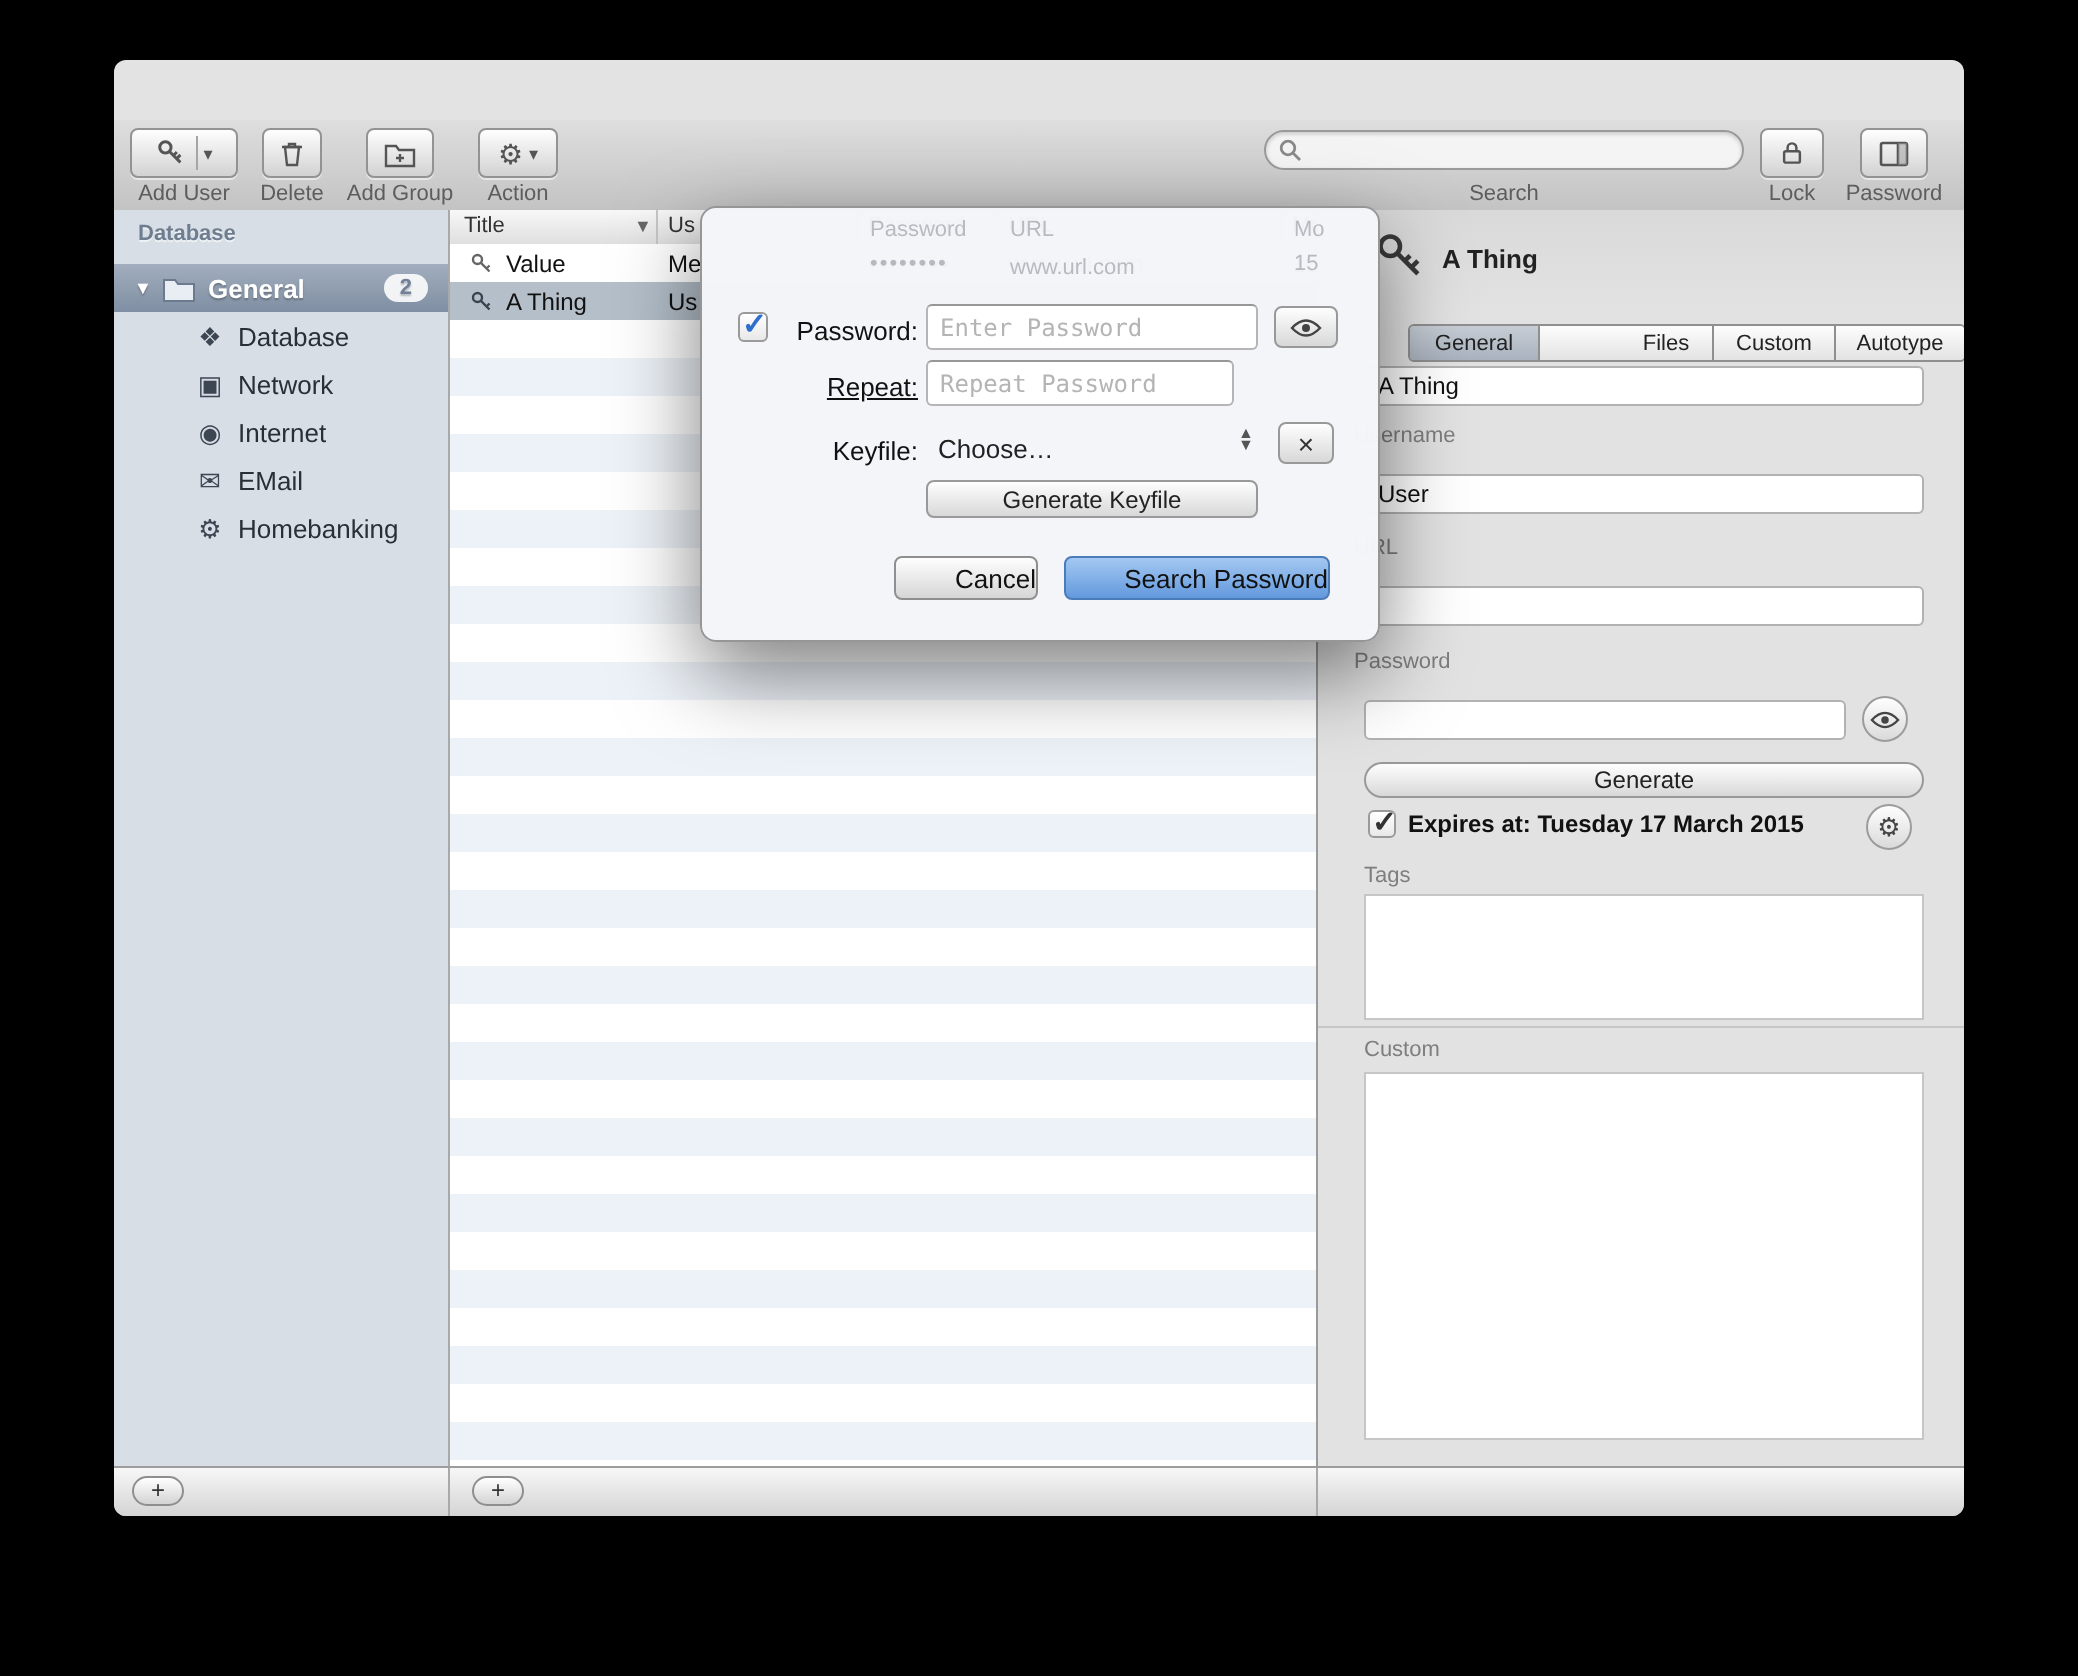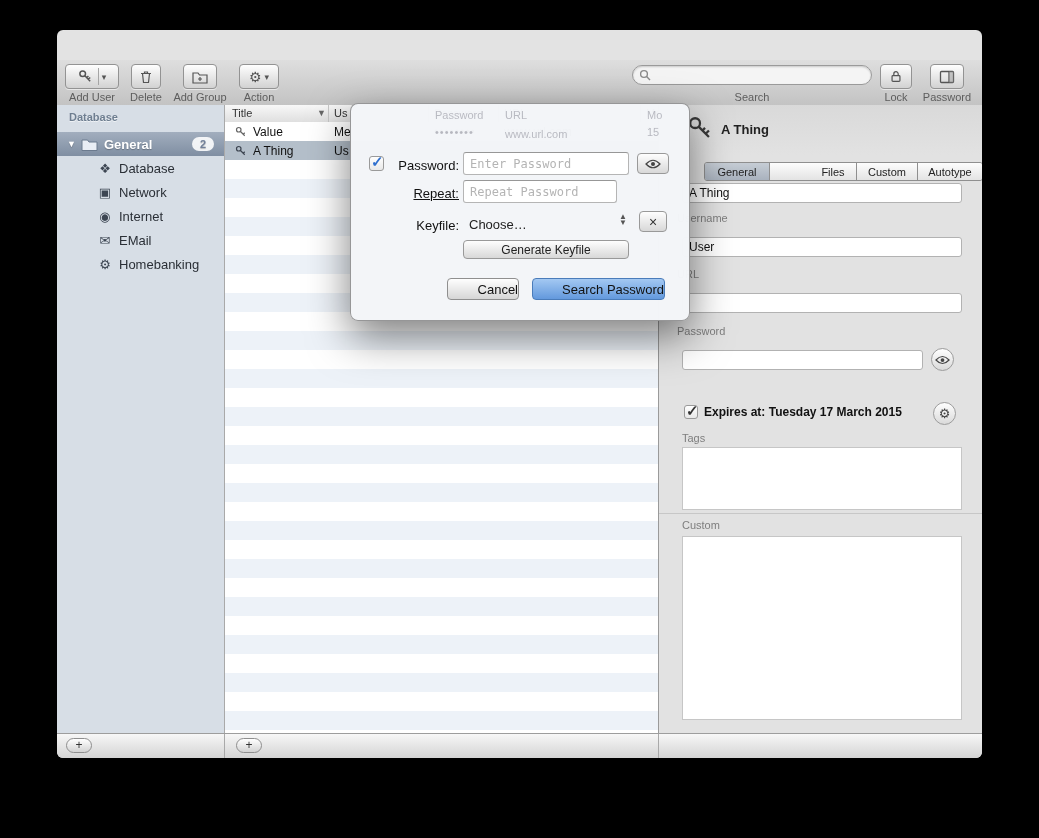--- a/index.html
+++ b/index.html
@@ -251,20 +251,23 @@
 
       <div class="insplabel" style="left:18px;top:220px;">Password</div>
       <input class="ifield" style="left: 23px; top: 245px; width: 241px;">
       <div class="circlebtn" style="left:272px;top:243px;">
         <svg width="15" height="10" viewBox="0 0 16 10">
           <path d="M1 5 Q8 -2.5 15 5 Q8 12.5 1 5 Z" fill="none" stroke="#444" stroke-width="1.2"></path>
           <circle cx="8" cy="5" r="2" fill="#444"></circle>
         </svg>
       </div>
 
+      <div class="capsule" style="left:23px;top:276px;width:280px;height:18px;">
+        <span>Generate</span>
+      </div>
 
       <div class="checkbox" style="left:25px;top:300px;width:14px;height:14px;">
         <span class="check" style="color:#333;">✓</span>
       </div>
       <div class="abs" style="left:45px;top:300px;font-size:12px;font-weight:bold;color:#111;">Expires at: Tuesday 17 March 2015</div>
       <div class="circlebtn" style="left:274px;top:297px;">
         <span style="font-size:13px;color:#444;">⚙</span>
       </div>
 
       <div class="insplabel" style="left:23px;top:327px;">Tags</div>

